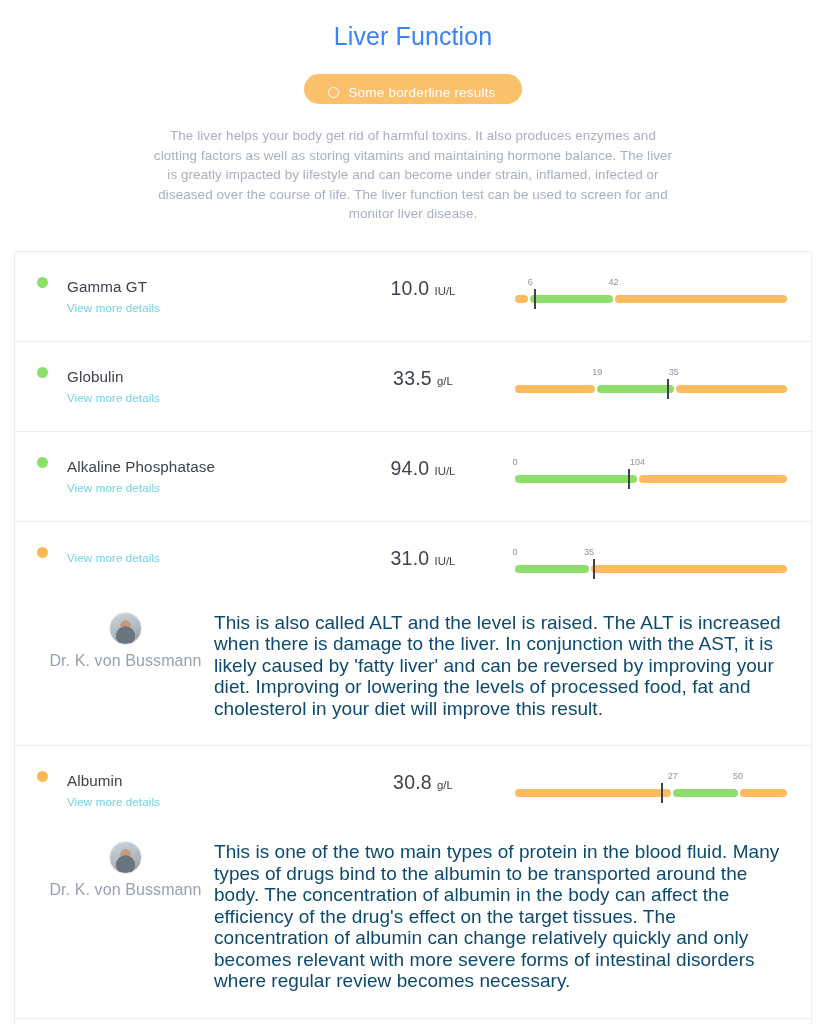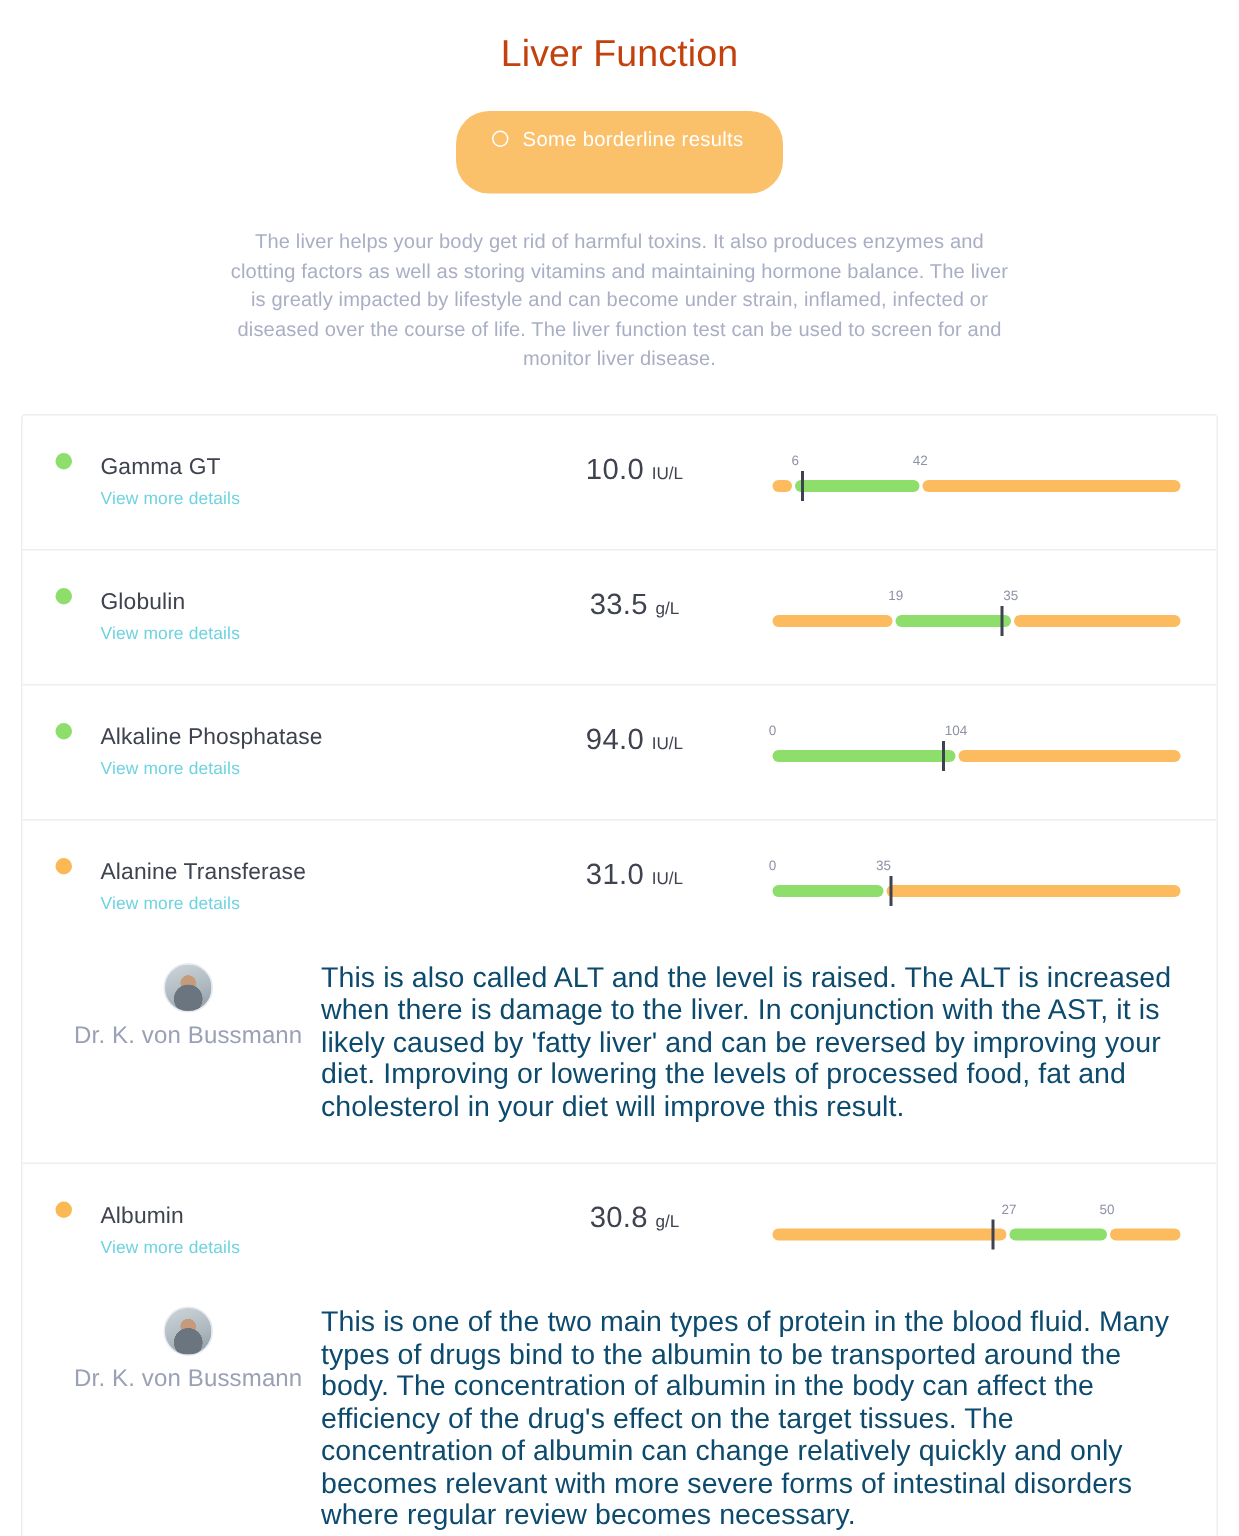--- a/index.html
+++ b/index.html
@@ -11,34 +11,34 @@
   }
   body { padding: 0; }
 
   .page { width: 826px; padding: 0 0 24px 0; }
 
   
   .page-title {
     text-align: center;
     font-size: 25px;
     font-weight: 400;
-    color: #c2410c;
+    color: #3b82f6;
     letter-spacing: 0.1px;
     padding-top: 22px;
   }
 
   .badge-wrap { text-align: center; margin-top: 23px; }
   .status-badge {
     display: inline-flex;
     align-items: center;
     gap: 9px;
     background: #fbc06a;
     color: #ffffff;
     border-radius: 22px;
-    padding: 11px 26px 29px 24px;
+    padding: 11px 26px 4px 24px;
     font-size: 13.5px;
     letter-spacing: 0.2px;
     border: none;
     cursor: pointer;
   }
   .badge-ring {
     display: inline-block;
     width: 11px; height: 11px;
     border: 1.6px solid #ffffff;
     border-radius: 50%;
@@ -278,21 +278,20 @@
             <div class="tick-label" style="left: 45%;">104</div>
             <div class="marker" style="left: 42%;"></div>
           </div>
     </div>
   </div>
 
   <div class="result-row">
     <div class="row-main">
       <span class="dot borderline"></span>
       <div class="name-block">
-        <div class="test-name">Alanine Transferase</div>
         <a class="details-link">View more details</a>
       </div>
       <div class="value-block">
         <span class="value-num">31.0</span><span class="value-unit"> IU/L</span>
       </div>
       <div class="range-block">
         <div class="range-track">
               <div class="seg ok" style="left: 0%; width: 27.2%;"></div>
               <div class="seg high" style="left: 27.9%; width: 72.1%;"></div>
             </div>

